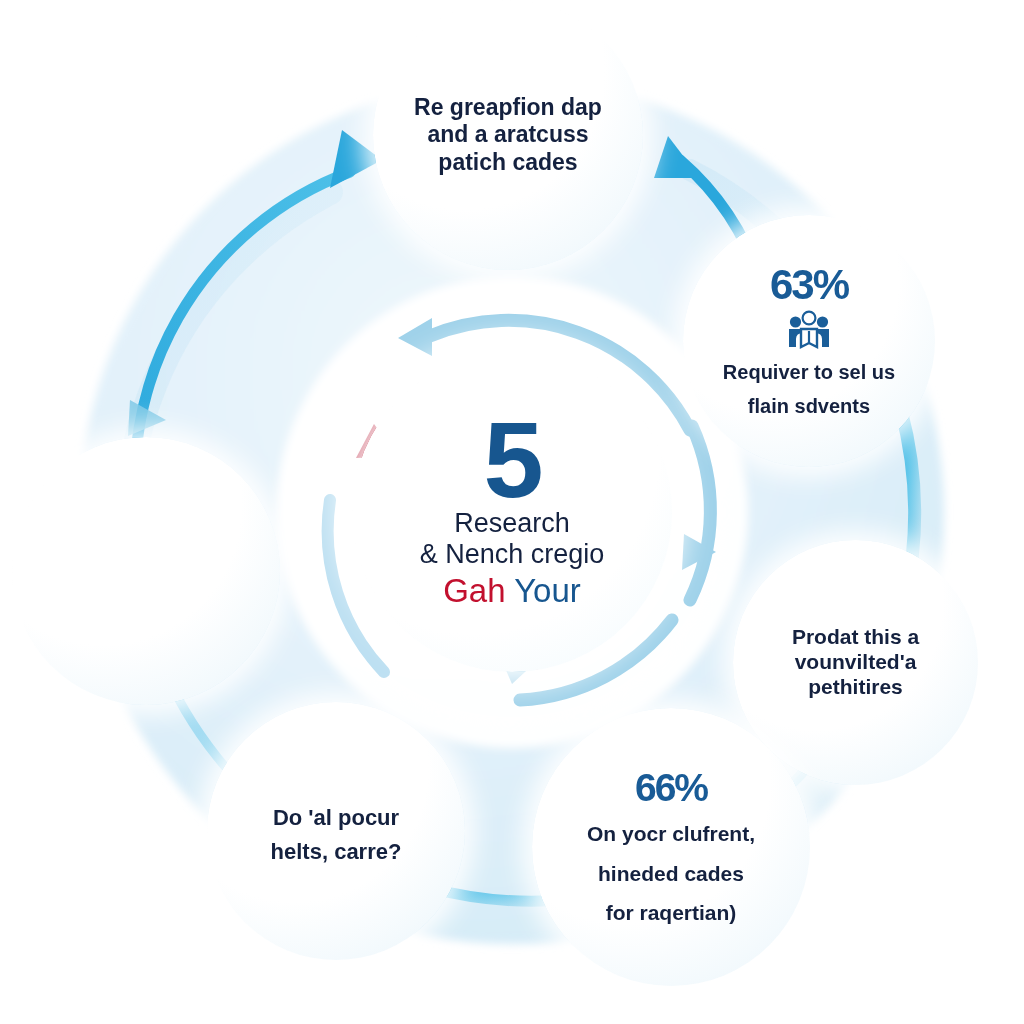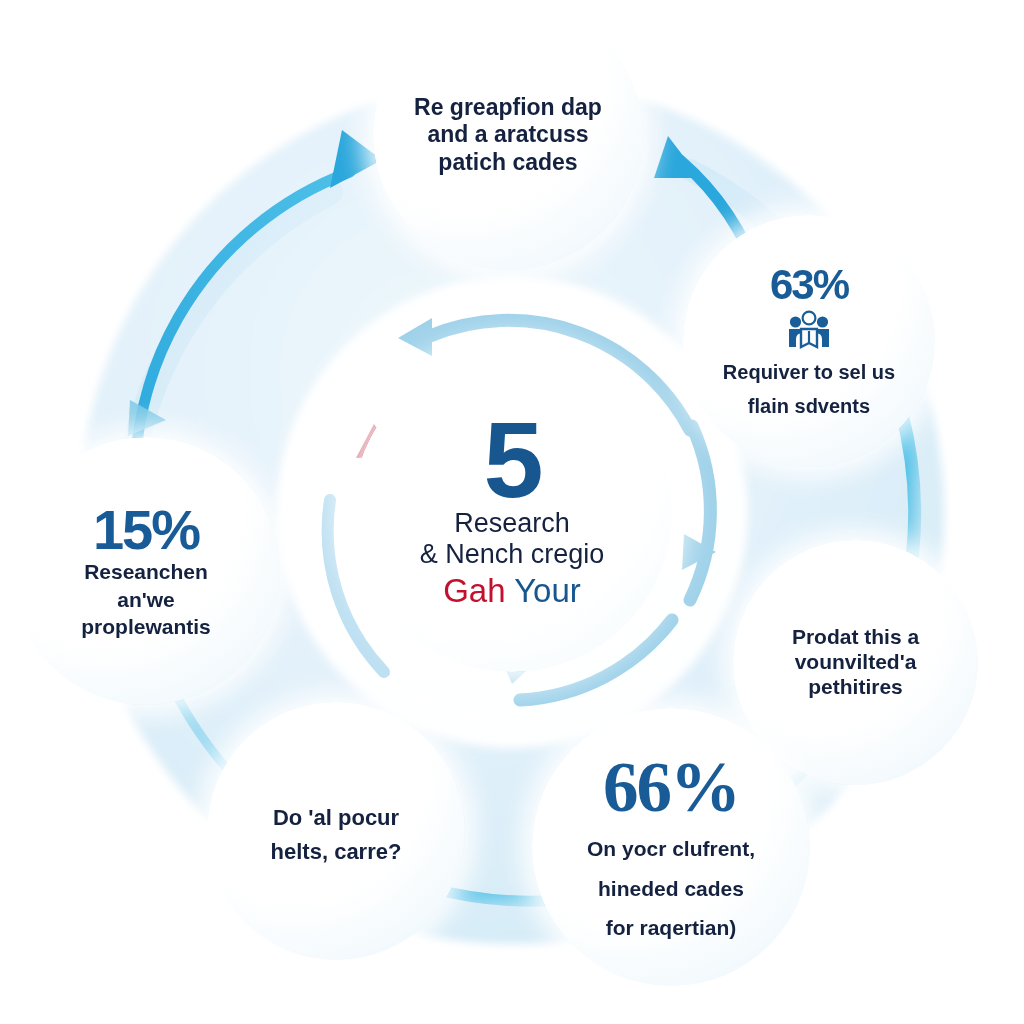--- a/index.html
+++ b/index.html
@@ -79,21 +79,21 @@
   #bubble-top .bubble-text { font-size: 23px; }
 
   #bubble-stat-63   { left: 683px; top: 215px; width: 252px; height: 252px; }
   #bubble-stat-63 .stat-num     { font-size: 42px; }
   #bubble-stat-63 .stat-caption { font-size: 20px; margin-top: 12px; }
 
   #bubble-right     { left: 733px; top: 540px; width: 245px; height: 245px; }
   #bubble-right .bubble-text { font-size: 21px; }
 
   #bubble-stat-66   { left: 532px; top: 708px; width: 278px; height: 278px; }
-  #bubble-stat-66 .stat-num     { font-size: 71px; font-family: Liberation Serif, serif; }
+  #bubble-stat-66 .stat-num     { font-size: 39px; }
   #bubble-stat-66 .stat-caption { font-size: 21px; margin-top: 16px; }
 
   #bubble-bottom-left { left: 207px; top: 702px; width: 258px; height: 258px; }
   #bubble-bottom-left .bubble-text { font-size: 22px; margin-top: 8px; }
 
   #bubble-stat-15   { left:  12px; top: 437px; width: 268px; height: 268px; }
   #bubble-stat-15 .stat-num     { font-size: 56px; }
   #bubble-stat-15 .stat-caption { font-size: 21px; margin-top: 4px; }
 
   
@@ -292,21 +292,15 @@
   <div class="bubble" id="bubble-bottom-left">
     <div class="glass"></div>
     <div class="inner">
       <div class="bubble-text">Do 'al pocur</div>
       <div class="bubble-text">helts, carre?</div>
     </div>
   </div>
 
   <div class="bubble" id="bubble-stat-15">
     <div class="glass"></div>
-    <div class="inner">
-      <div class="stat-num">15%</div>
-      <div class="stat-caption">Reseanchen</div>
-      <div class="stat-caption">an'we</div>
-      <div class="stat-caption">proplewantis</div>
-    </div>
   </div>
 
 </div>
 
 </body></html>

